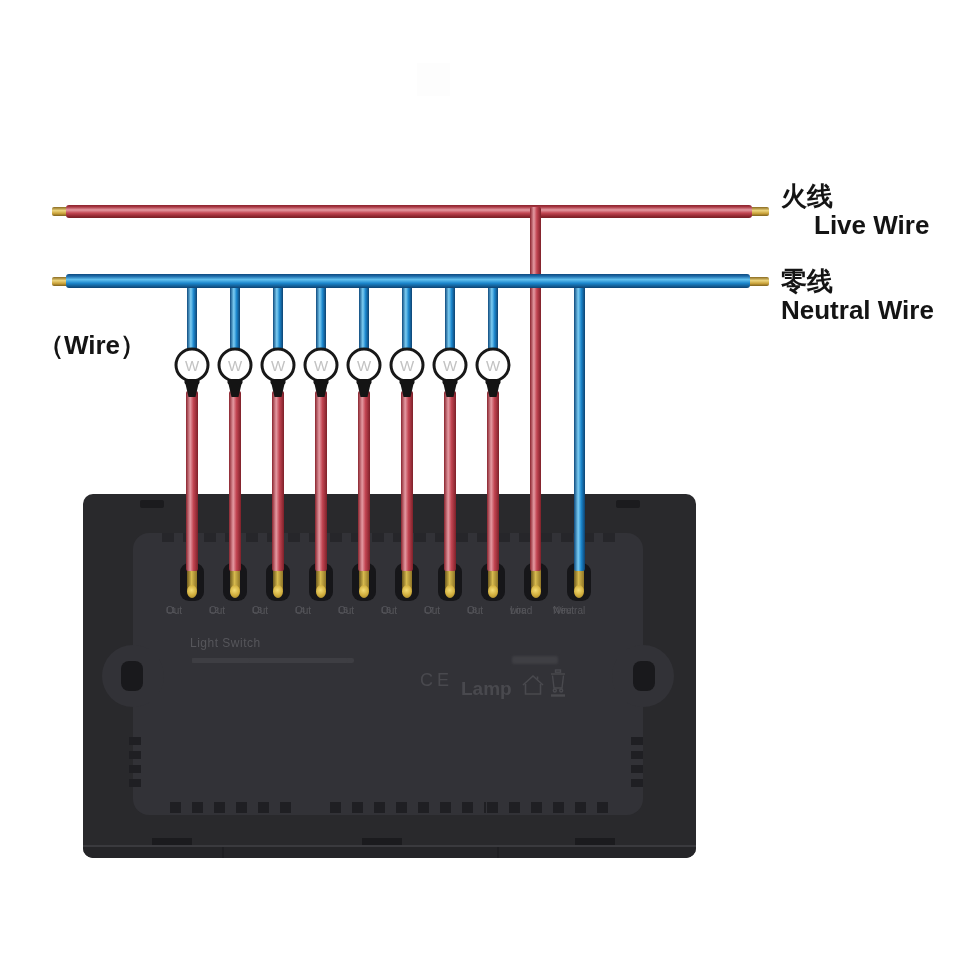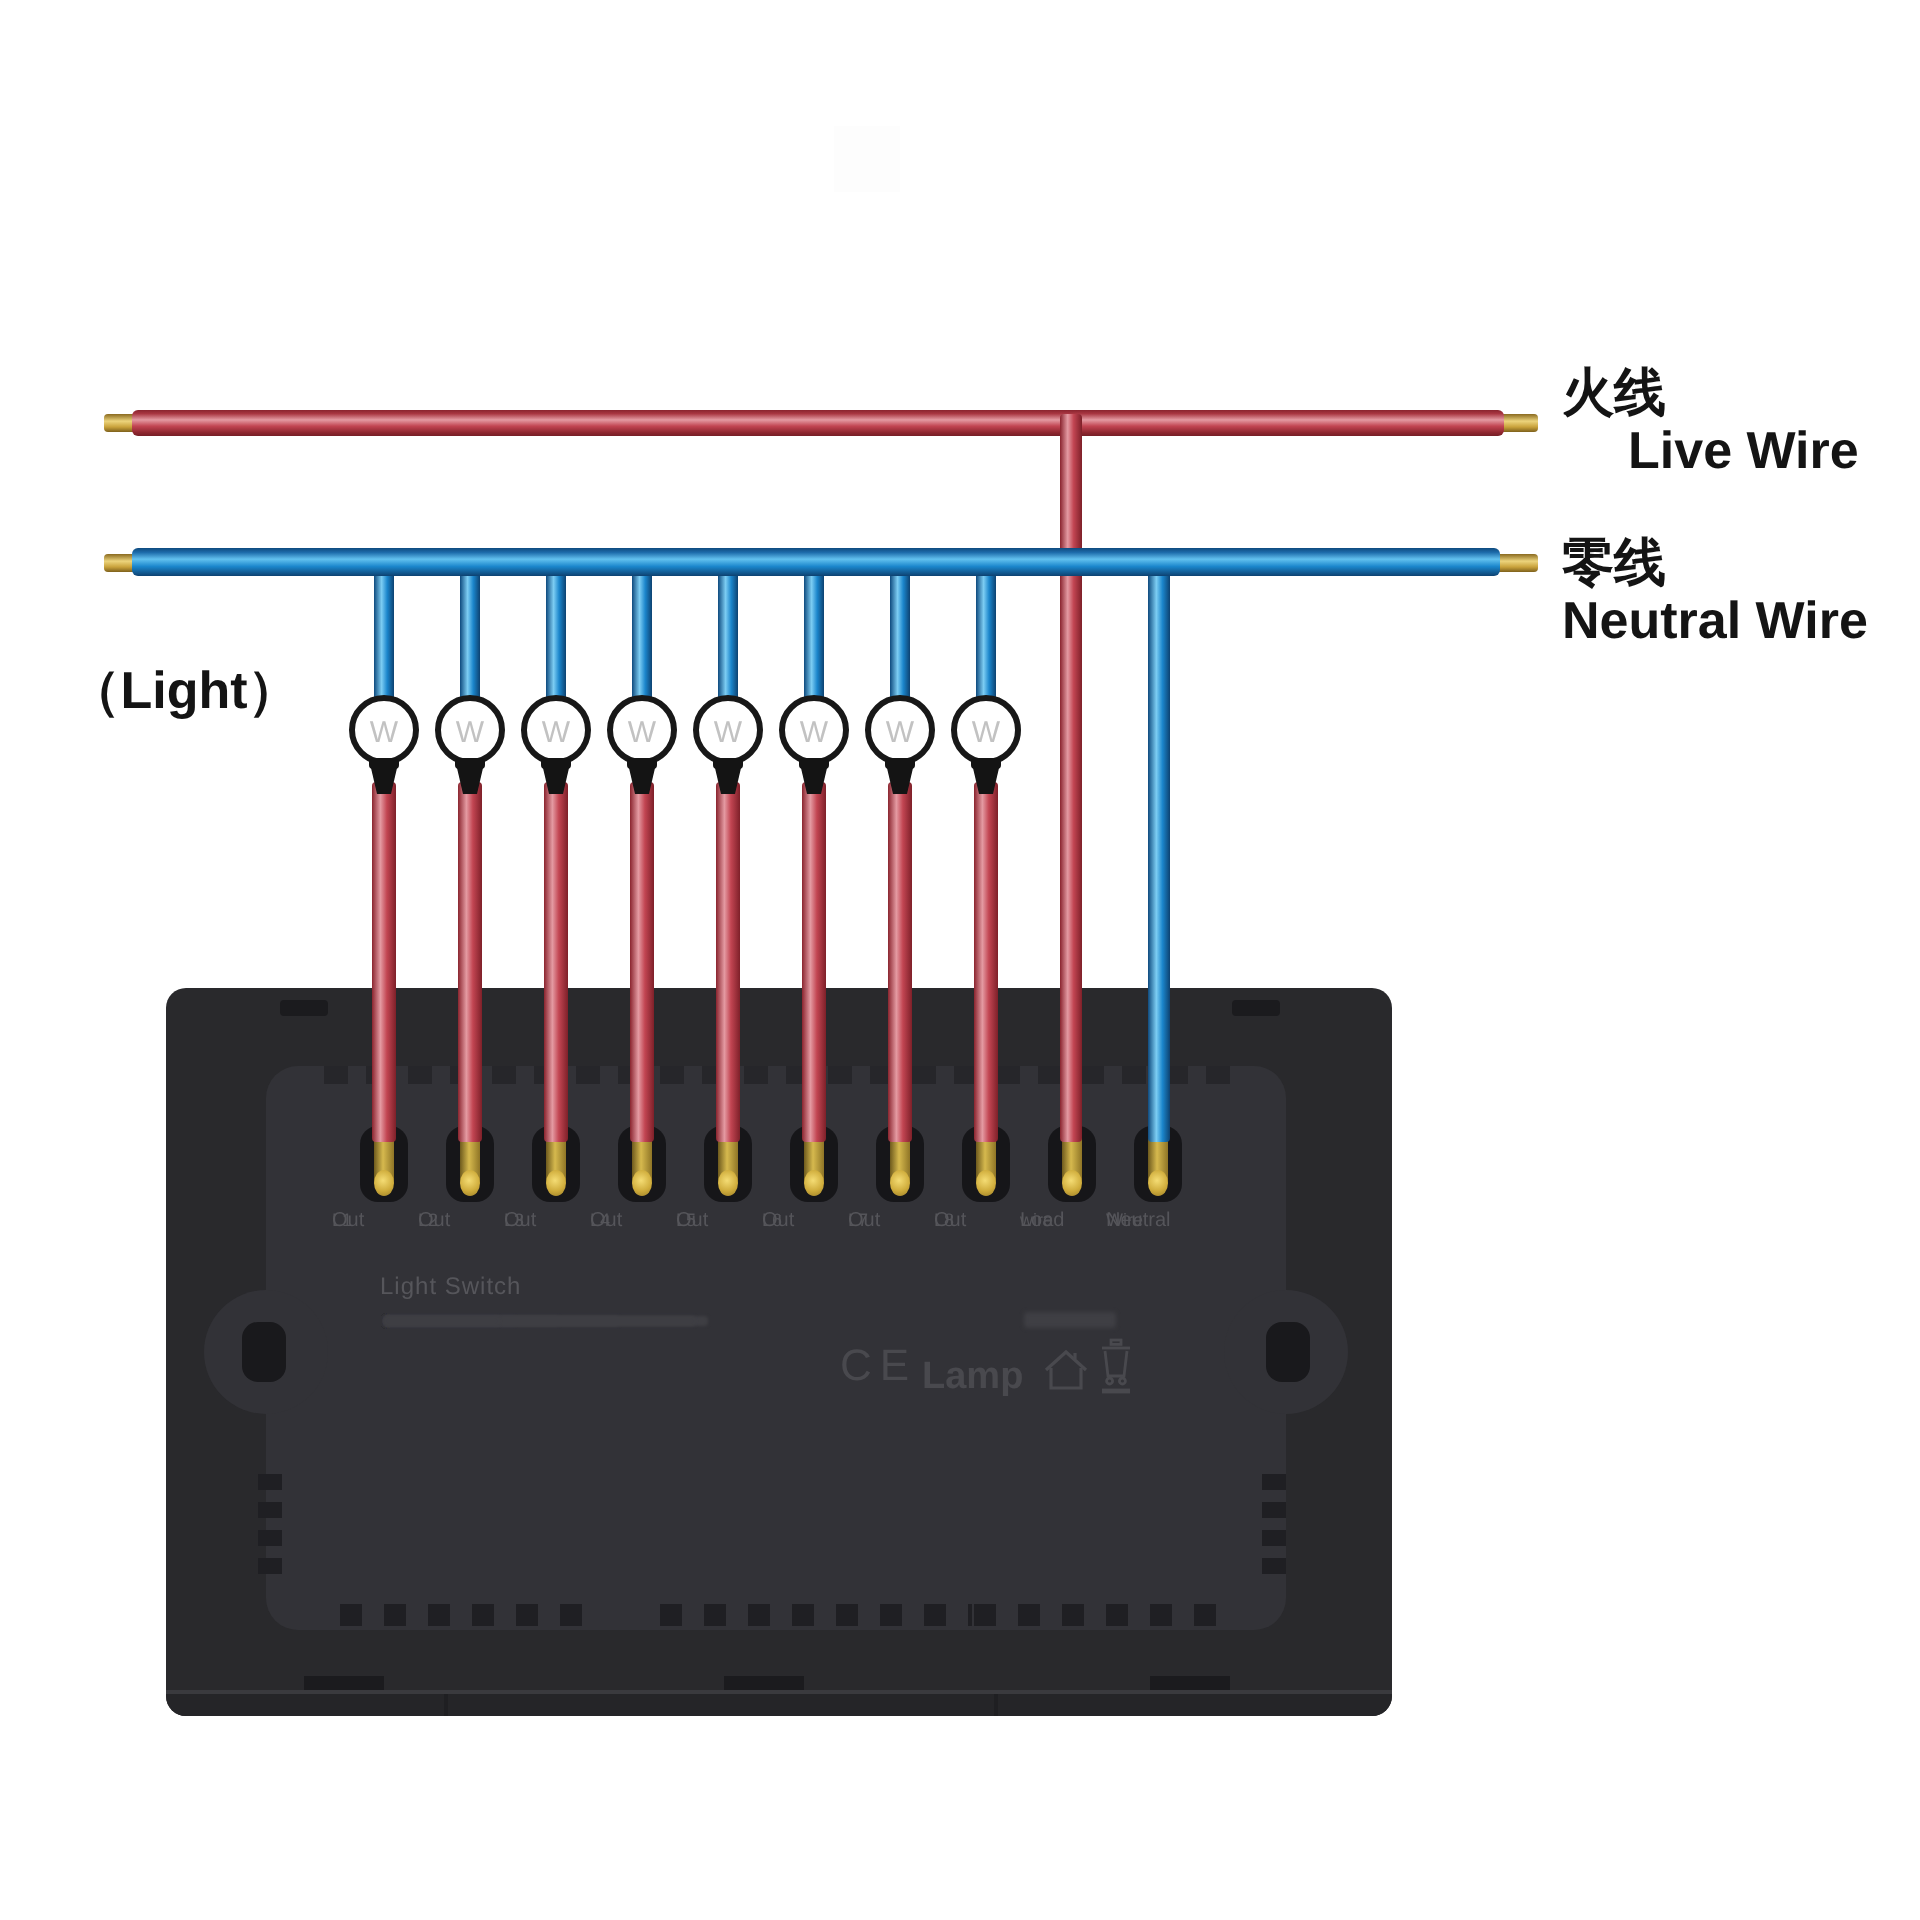--- a/index.html
+++ b/index.html
@@ -44,21 +44,21 @@
     background:radial-gradient(circle at 45% 40%,#f4dc74 0%,#d0ad3c 55%,#9a7c26 100%);}
   .term-label{width:52px;top:605px;text-align:center;color:#55555a;z-index:1;}
   .term-label .tl1{position:static;font-size:10px;line-height:12px;}
   .term-label .tl2{position:static;font-size:9px;line-height:10px;}
   .dev-title{left:190px;top:636px;font-size:12px;letter-spacing:.5px;color:#56565b;z-index:1;}
   .spec{left:192px;top:658px;z-index:1;}
   .spec i{display:block;position:static;height:5px;margin-bottom:7px;background:#3e3e43;
           border-radius:2px;filter:blur(.7px);}
   .sticker{left:512px;top:656px;width:46px;height:8px;background:#3f3f44;border-radius:2px;
            filter:blur(1px);z-index:1;}
-  .ce{left:420px;top:670px;font-size:22px;letter-spacing:4px;color:#49494e;z-index:1;}
+  .ce{left:420px;top:670px;font-size:18px;letter-spacing:4px;color:#49494e;z-index:1;}
   .rohs{left:461px;top:678px;font-size:19px;font-weight:600;color:#49494e;z-index:1;}
   .cert-icon{z-index:1;}
   .seam{left:83px;top:845px;width:613px;height:2px;background:#3a3a3e;z-index:1;}
   .bottom-strip{left:83px;top:847px;width:613px;height:11px;background:#252528;
                 border-radius:0 0 10px 10px;z-index:1;}
   .bottom-tab{top:838px;width:40px;height:8px;background:#1b1b1e;z-index:1;}
   .bottom-seam-v{top:847px;width:2px;height:11px;background:#1f1f22;z-index:1;}
   .smudge{left:417px;top:63px;width:33px;height:33px;background:#fdfdfd;z-index:0;}
 </style>
 </head>
@@ -156,21 +156,21 @@
   <div class="lamp" style="left:473px;top:345px;">
     <svg width="40" height="58" viewBox="0 0 40 58">
         <circle cx="20" cy="20" r="16" fill="#fff" stroke="#181818" stroke-width="3"></circle>
         <text x="20" y="26" text-anchor="middle" font-size="15" fill="#c2c2c2">W</text>
         <rect x="12.5" y="34" width="15" height="5.5" rx="2" fill="#141414"></rect>
         <path d="M13.5 39 L26.5 39 L23.5 52 L16.5 52 Z" fill="#141414"></path>
       </svg>
   </div>
 
   <div class="lbl lbl-load" style="left:22px;top:330px;">
-    <div style="position:static">（Light）</div>
+    <div style="position:static">（Wire）</div>
   </div>
   <div class="lbl" style="left:781px;top:181px;">火线</div>
   <div class="lbl" style="left:814px;top:210px;">Live Wire</div>
   <div class="lbl" style="left:781px;top:266px;">零线</div>
   <div class="lbl" style="left:781px;top:295px;">Neutral Wire</div>
 
   <div class="dev-outer"></div>
   <div class="dev-slot-top" style="left:140px;top:500px;"></div>
   <div class="dev-slot-top" style="left:616px;top:500px;"></div>
   <div class="dev-panel"></div>

